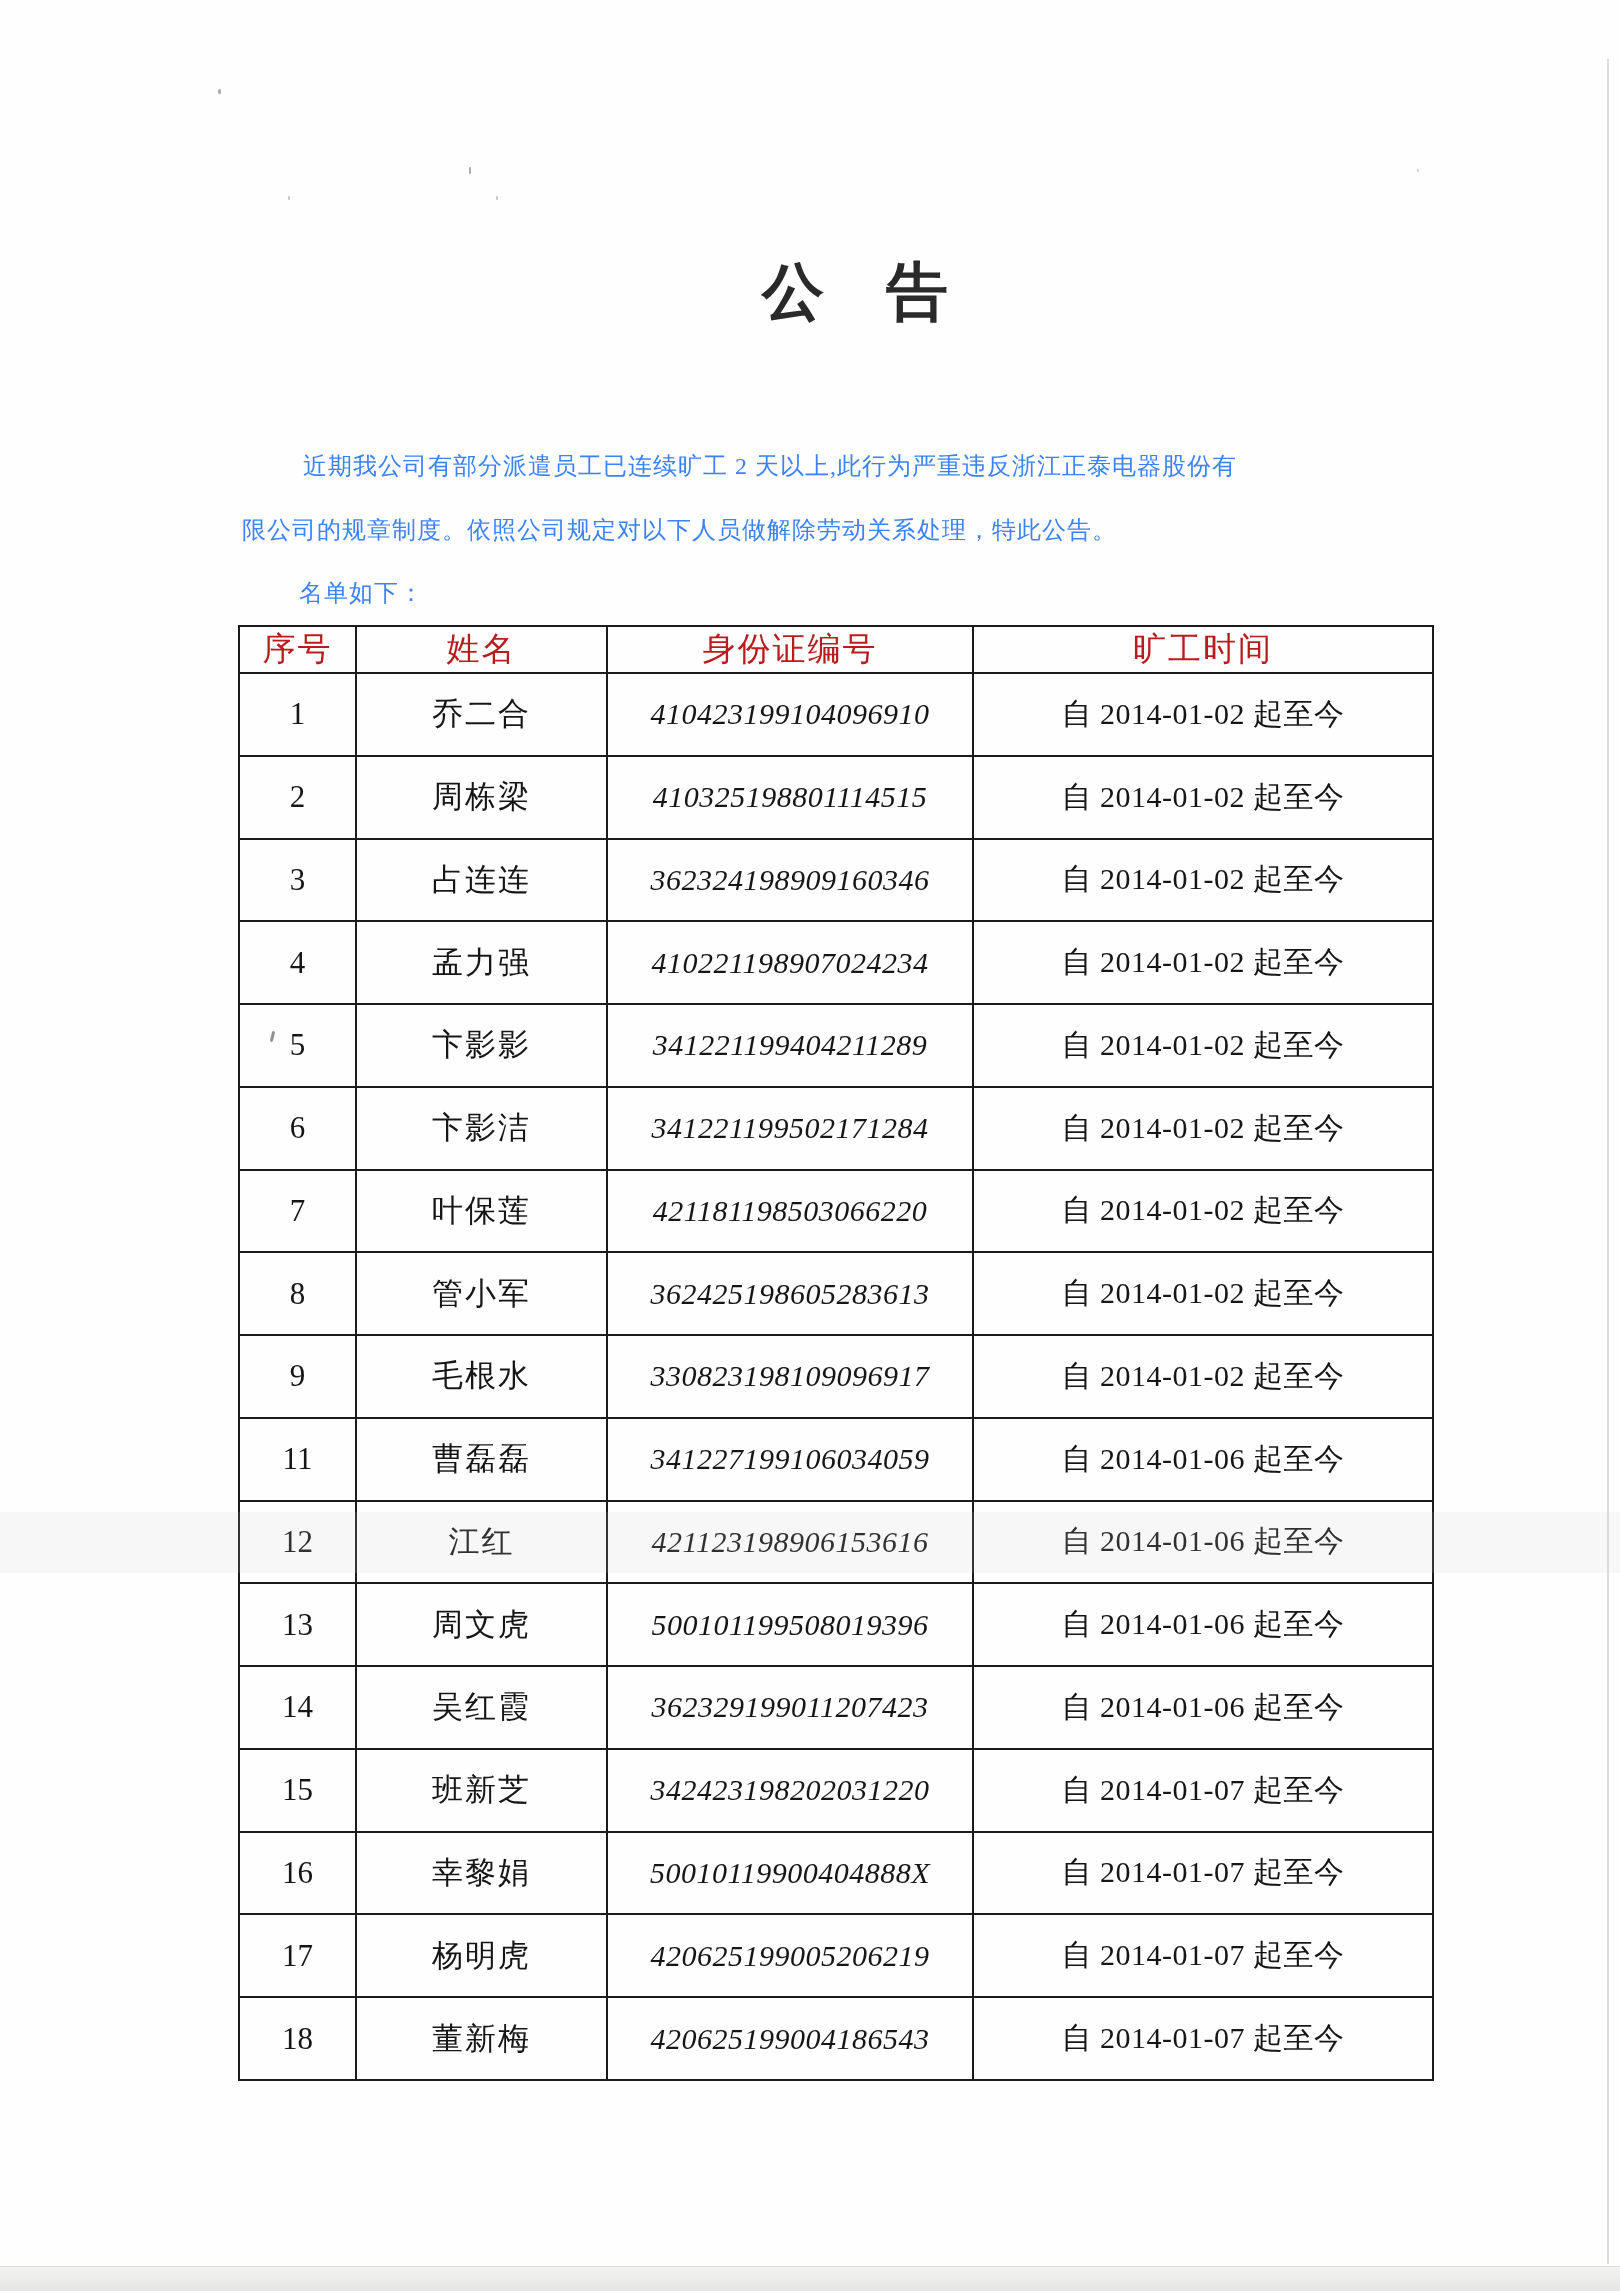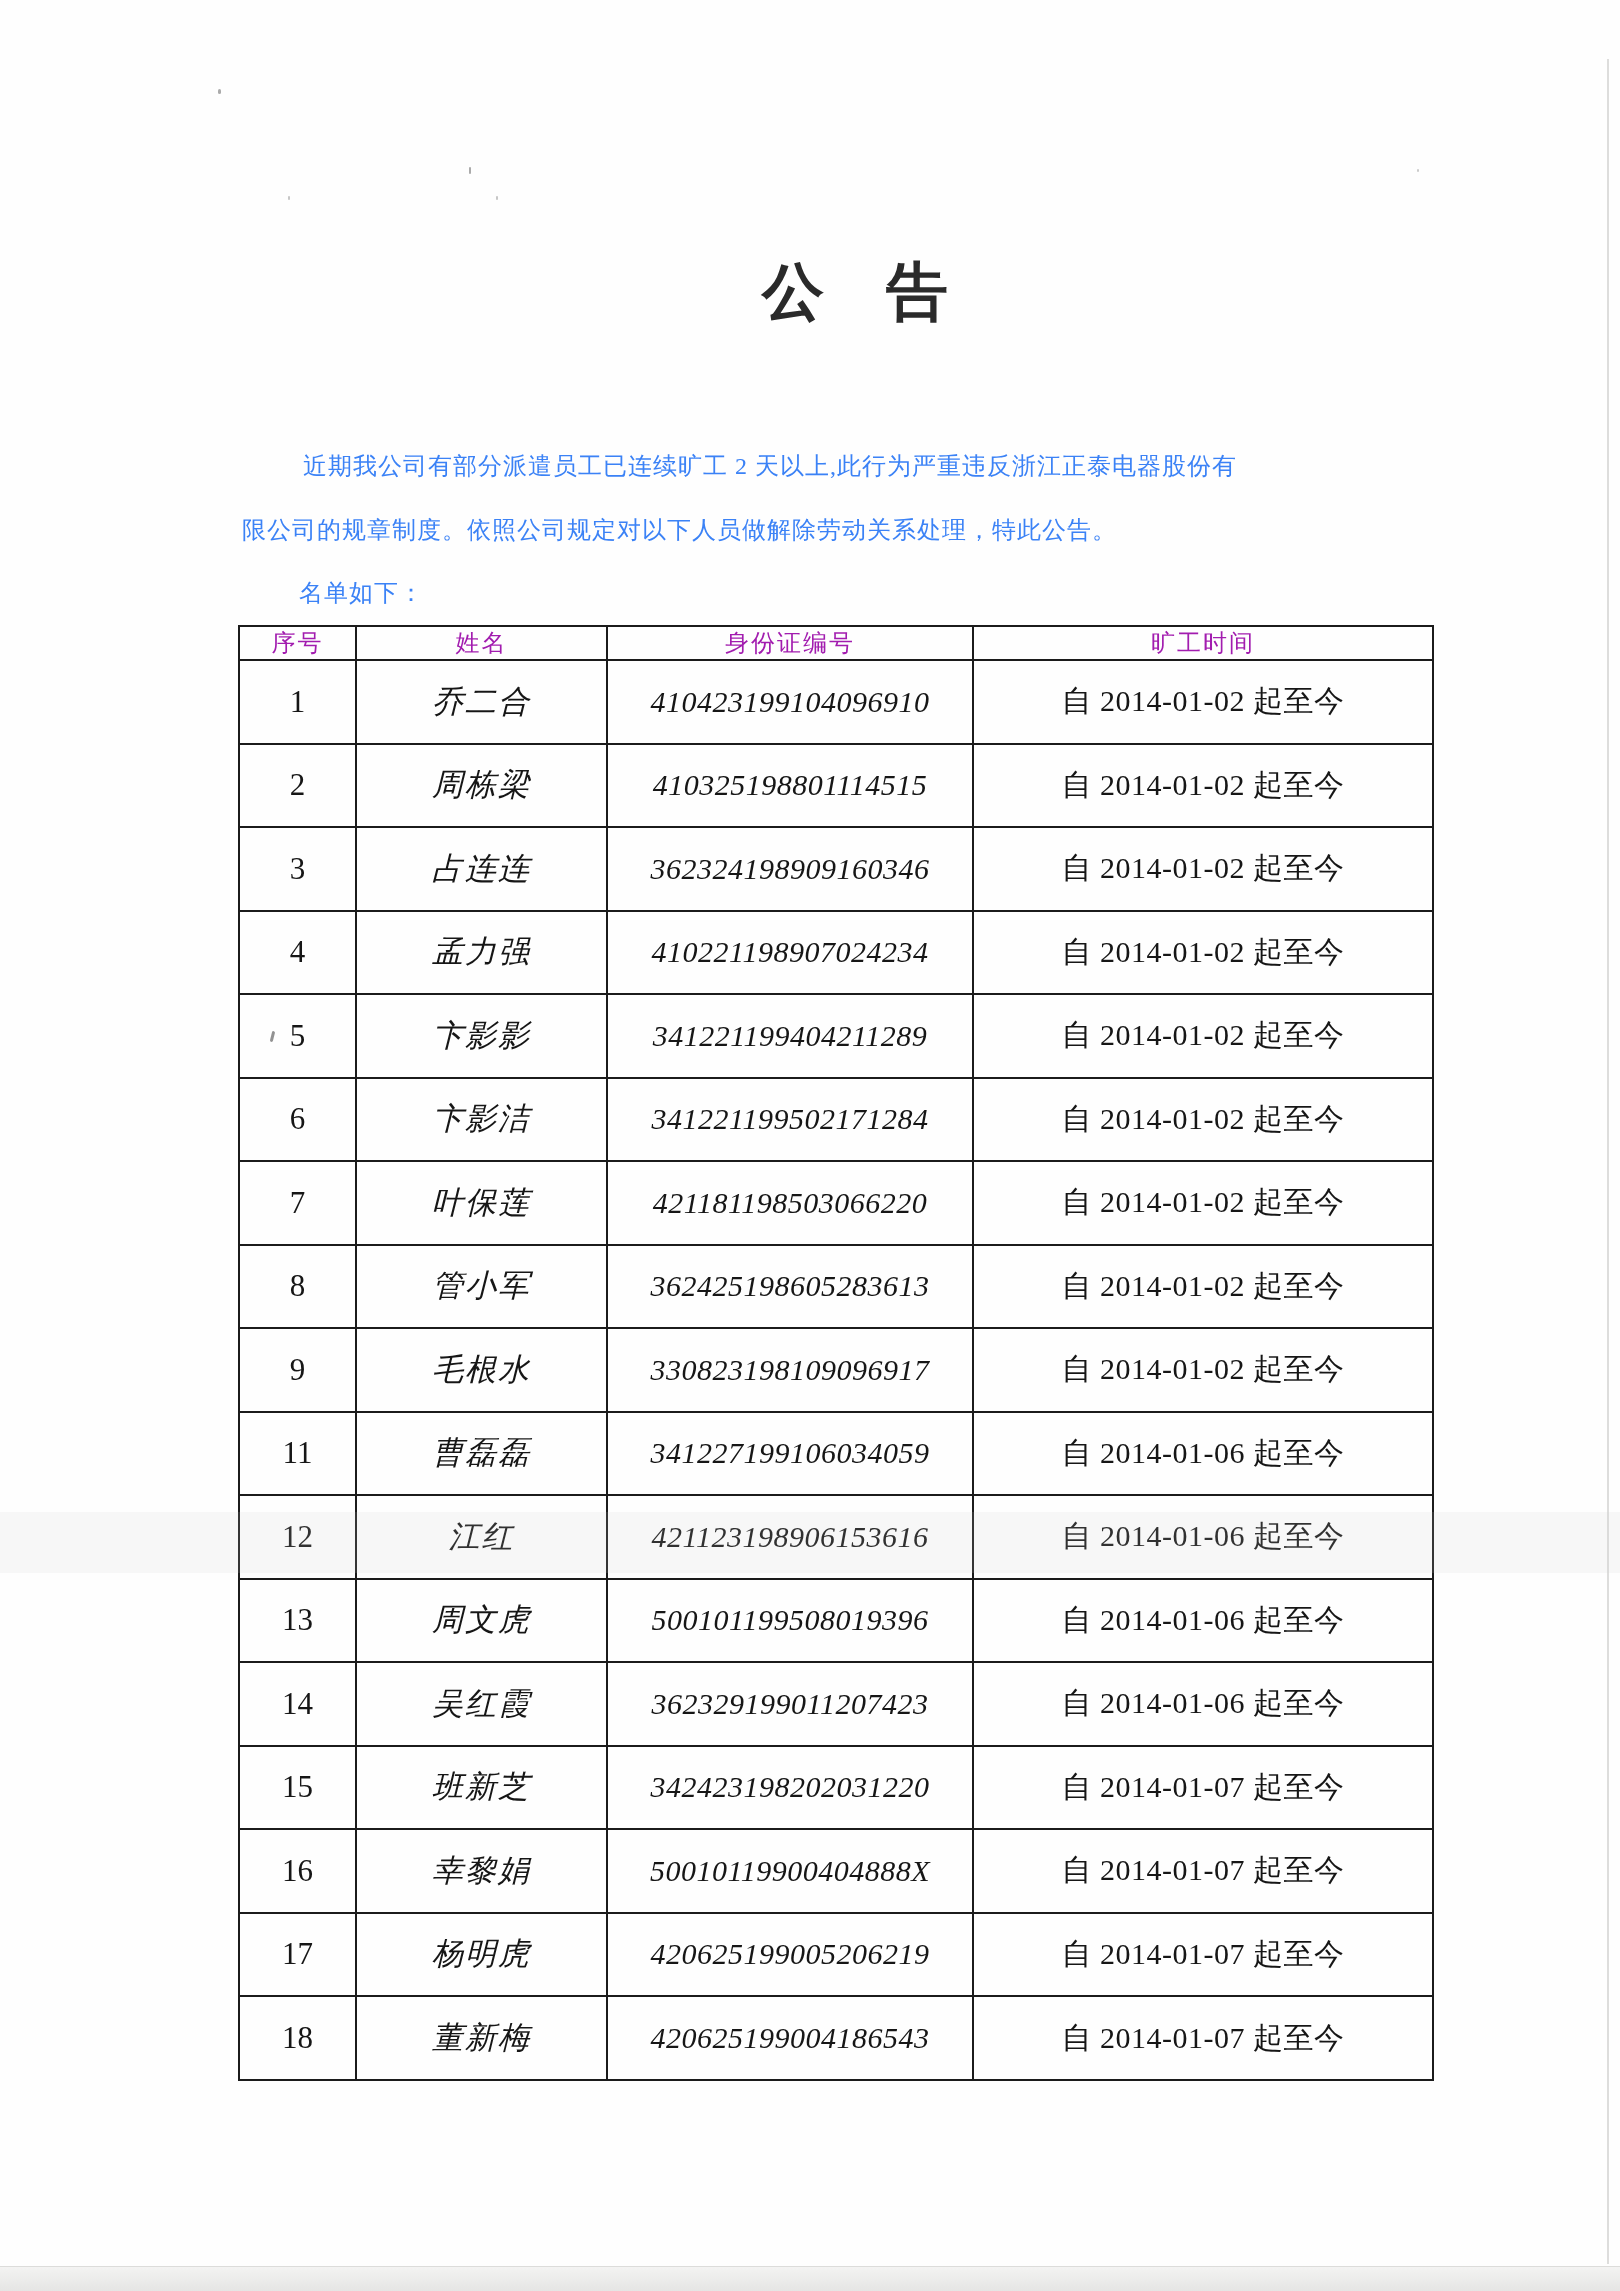--- a/index.html
+++ b/index.html
@@ -32,24 +32,24 @@
     width:1193px; height:1456px;
     border-collapse:collapse; table-layout:fixed;
     background:transparent;
   }
   table.roster th, table.roster td {
     border:2px solid #1b1b1b;
     text-align:center; vertical-align:middle;
     padding:0; overflow:hidden;
     font-weight:400;
   }
-  table.roster th { font-size:24px; color:#a21caf; letter-spacing:2px; }
+  table.roster th { font-size:33px; color:#b91c1c; letter-spacing:2px; }
   table.roster td { font-size:31px; color:#161616; }
   table.roster td.c0 { font-size:31px; }
-  table.roster td.c1 { letter-spacing:2px;font-style:italic; }
+  table.roster td.c1 { letter-spacing:2px; }
   table.roster td.c2 { font-size:30px; letter-spacing:0.5px;font-style:italic; }
   table.roster td.c3 { font-size:30px; letter-spacing:0.5px; }
 
   
   .scan-band-mid {
     position:absolute; left:0; top:1512px; width:1620px; height:61px;
     background:rgba(208,208,208,0.15);
     pointer-events:none; z-index:5;
   }
   .scan-band-bottom {

